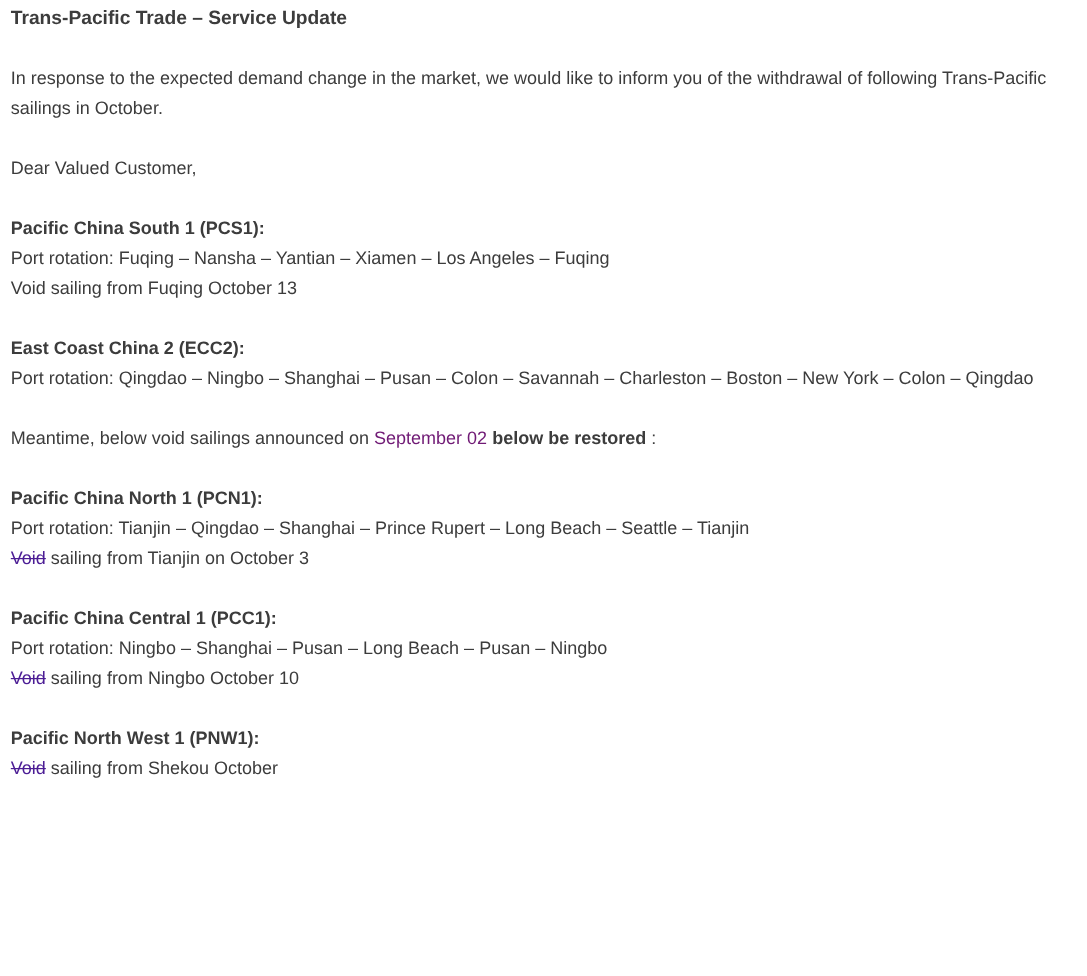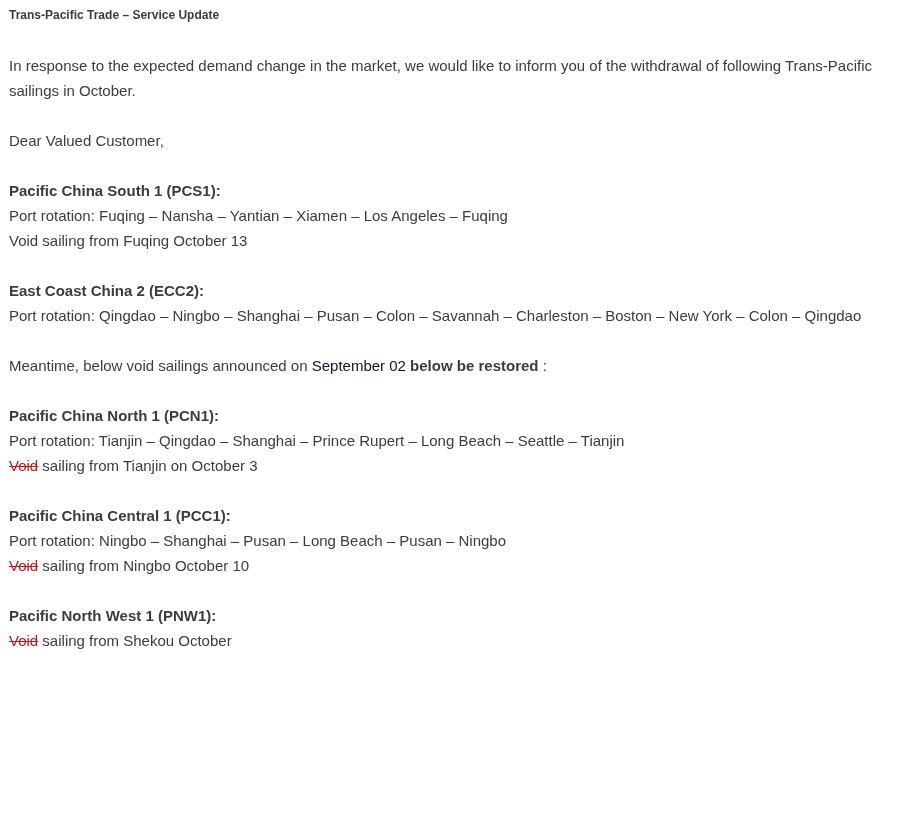--- a/index.html
+++ b/index.html
@@ -4,25 +4,25 @@
 <style>
   html, body { margin:0; padding:0; background:#ffffff; }
   .page {
     width:906px; height:813px; overflow:hidden; box-sizing:border-box;
     padding:3px 16px 0 9px;
     background:#ffffff;
     font-family:"Liberation Sans","DejaVu Sans",sans-serif;
     font-size:15px; line-height:25px; color:#3c3c3c;
   }
   .block { margin:0 0 25px 0; }
-  .doc-title { font-weight:bold; font-size:12px; }
+  .doc-title { font-weight:bold; font-size:16px; }
   .svc-name { font-weight:bold; }
-  .link { color:#0f172a; text-decoration:none; cursor:pointer; }
+  .link { color:#701a75; text-decoration:none; cursor:pointer; }
   .bold { font-weight:bold; }
-  .void-struck { color:#b91c1c; text-decoration:line-through; }
+  .void-struck { color:#4c1d95; text-decoration:line-through; }
   .line { display:block; }
 </style>
 </head>
 <body>
 
 <div class="page">
 
   <div class="block doc-title">Trans-Pacific Trade – Service Update</div>
 
   <div class="block">In response to the expected demand change in the market, we would like to inform you of the withdrawal of following Trans-Pacific sailings in October.</div>

